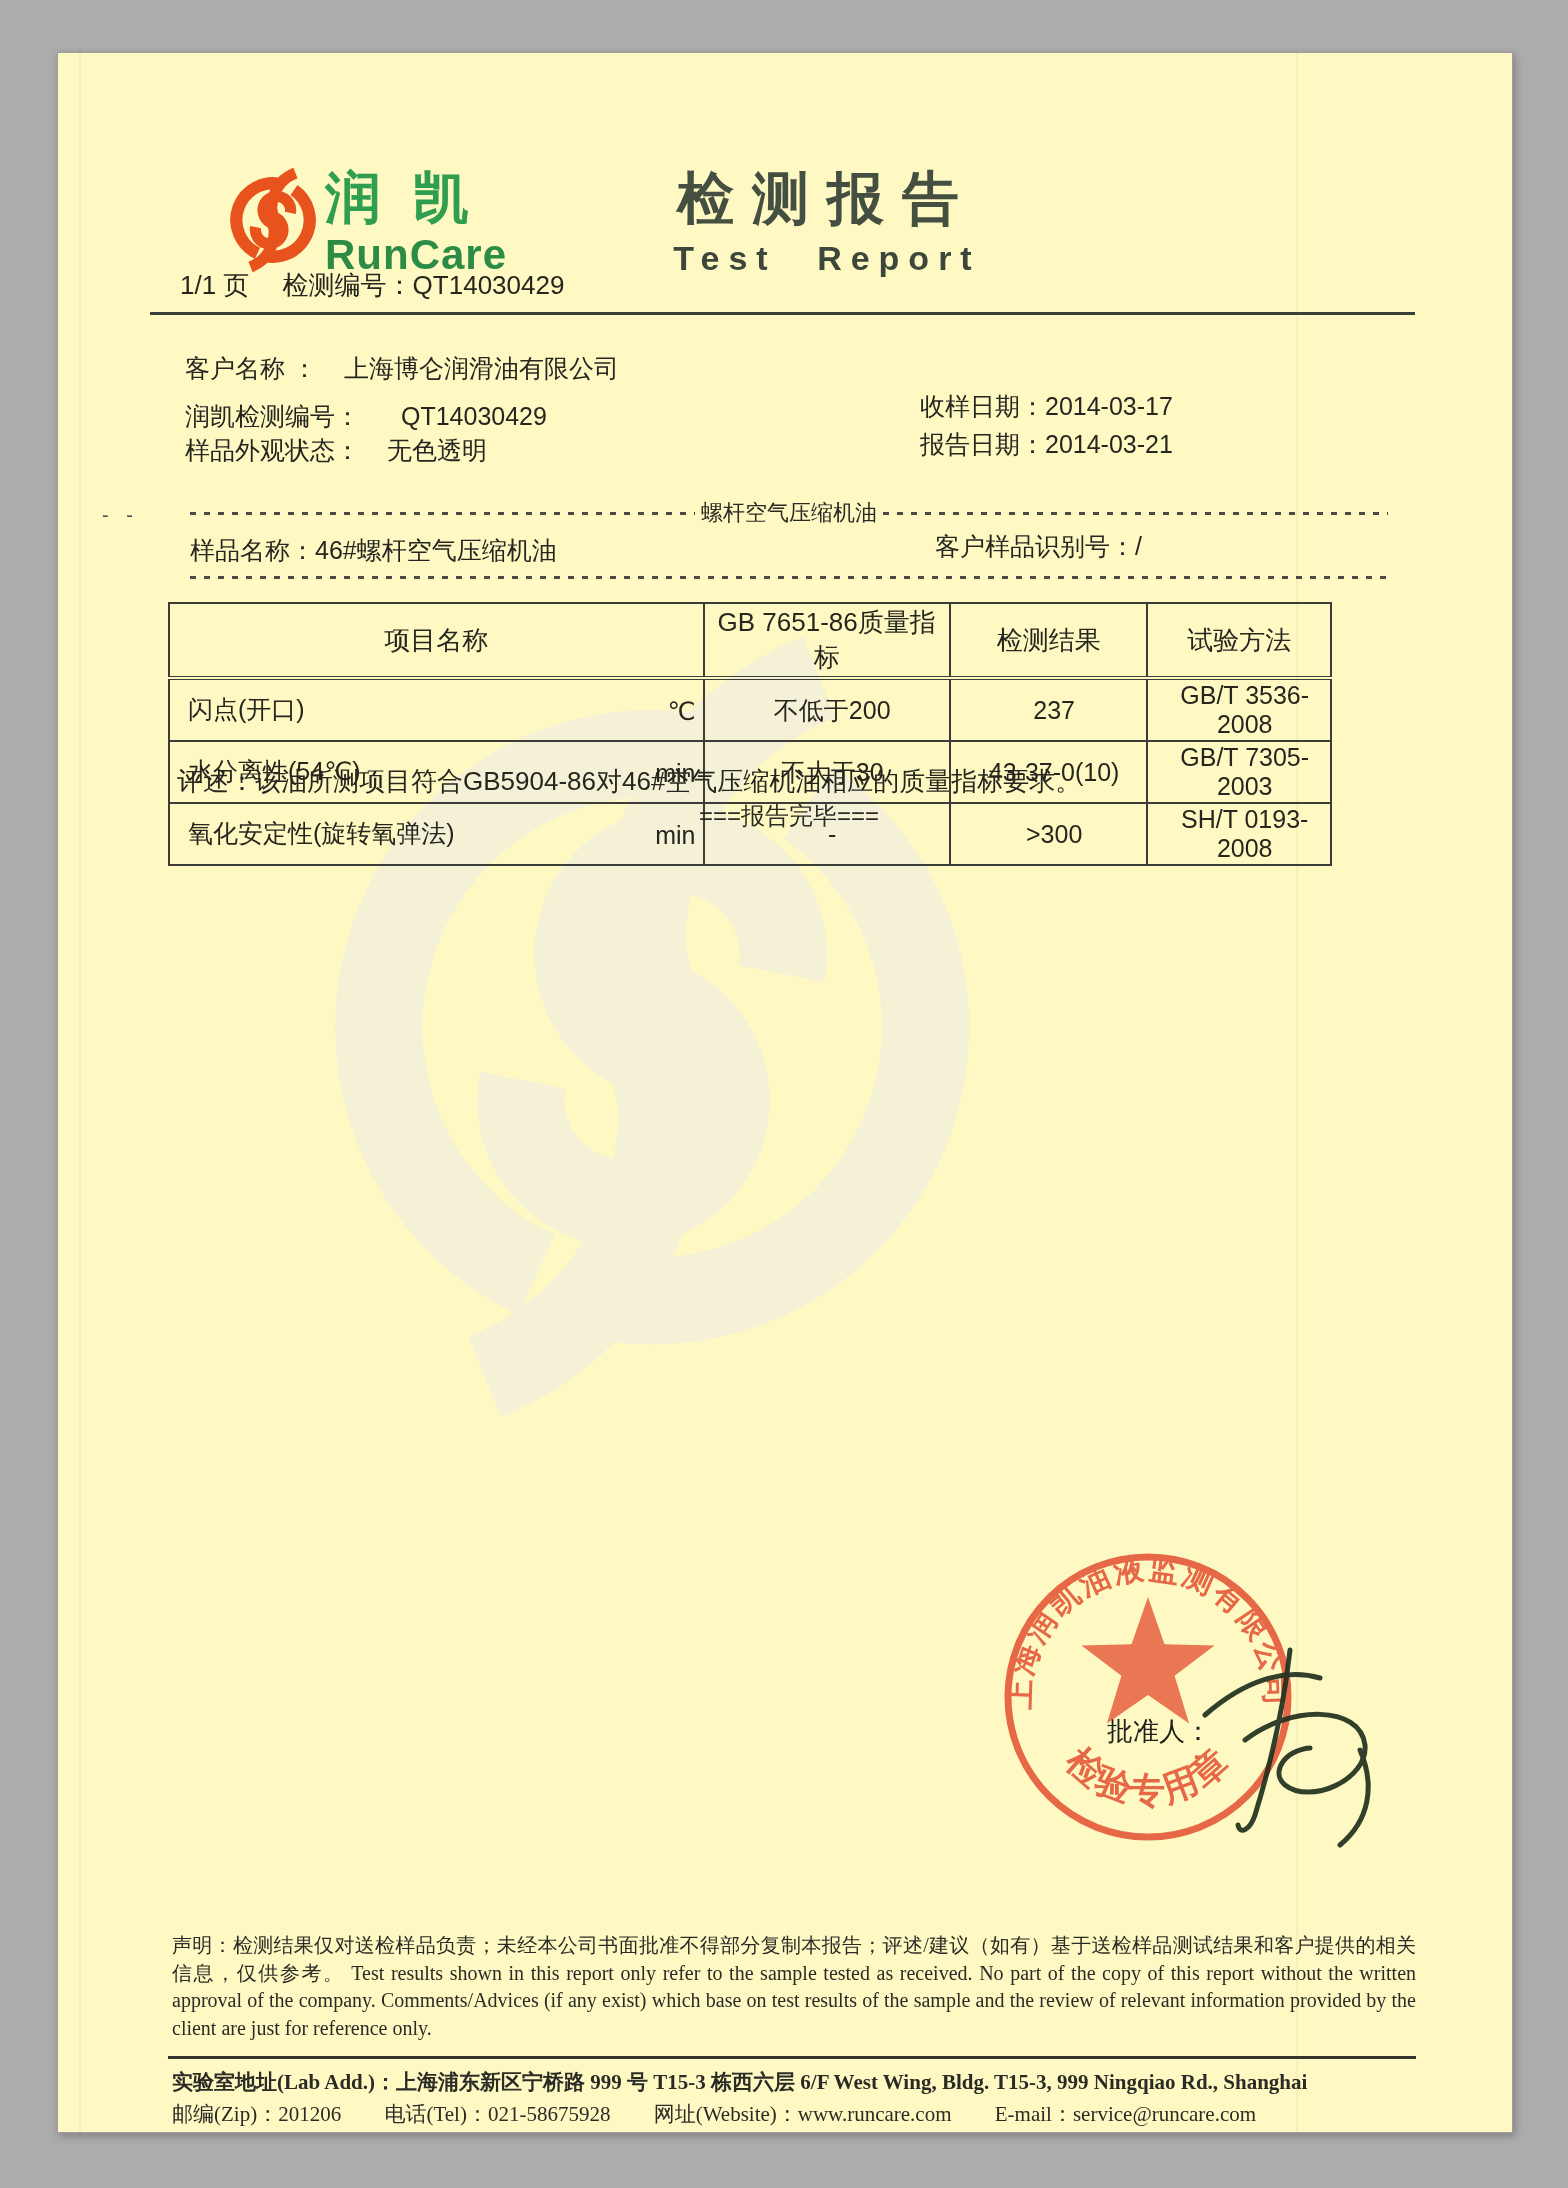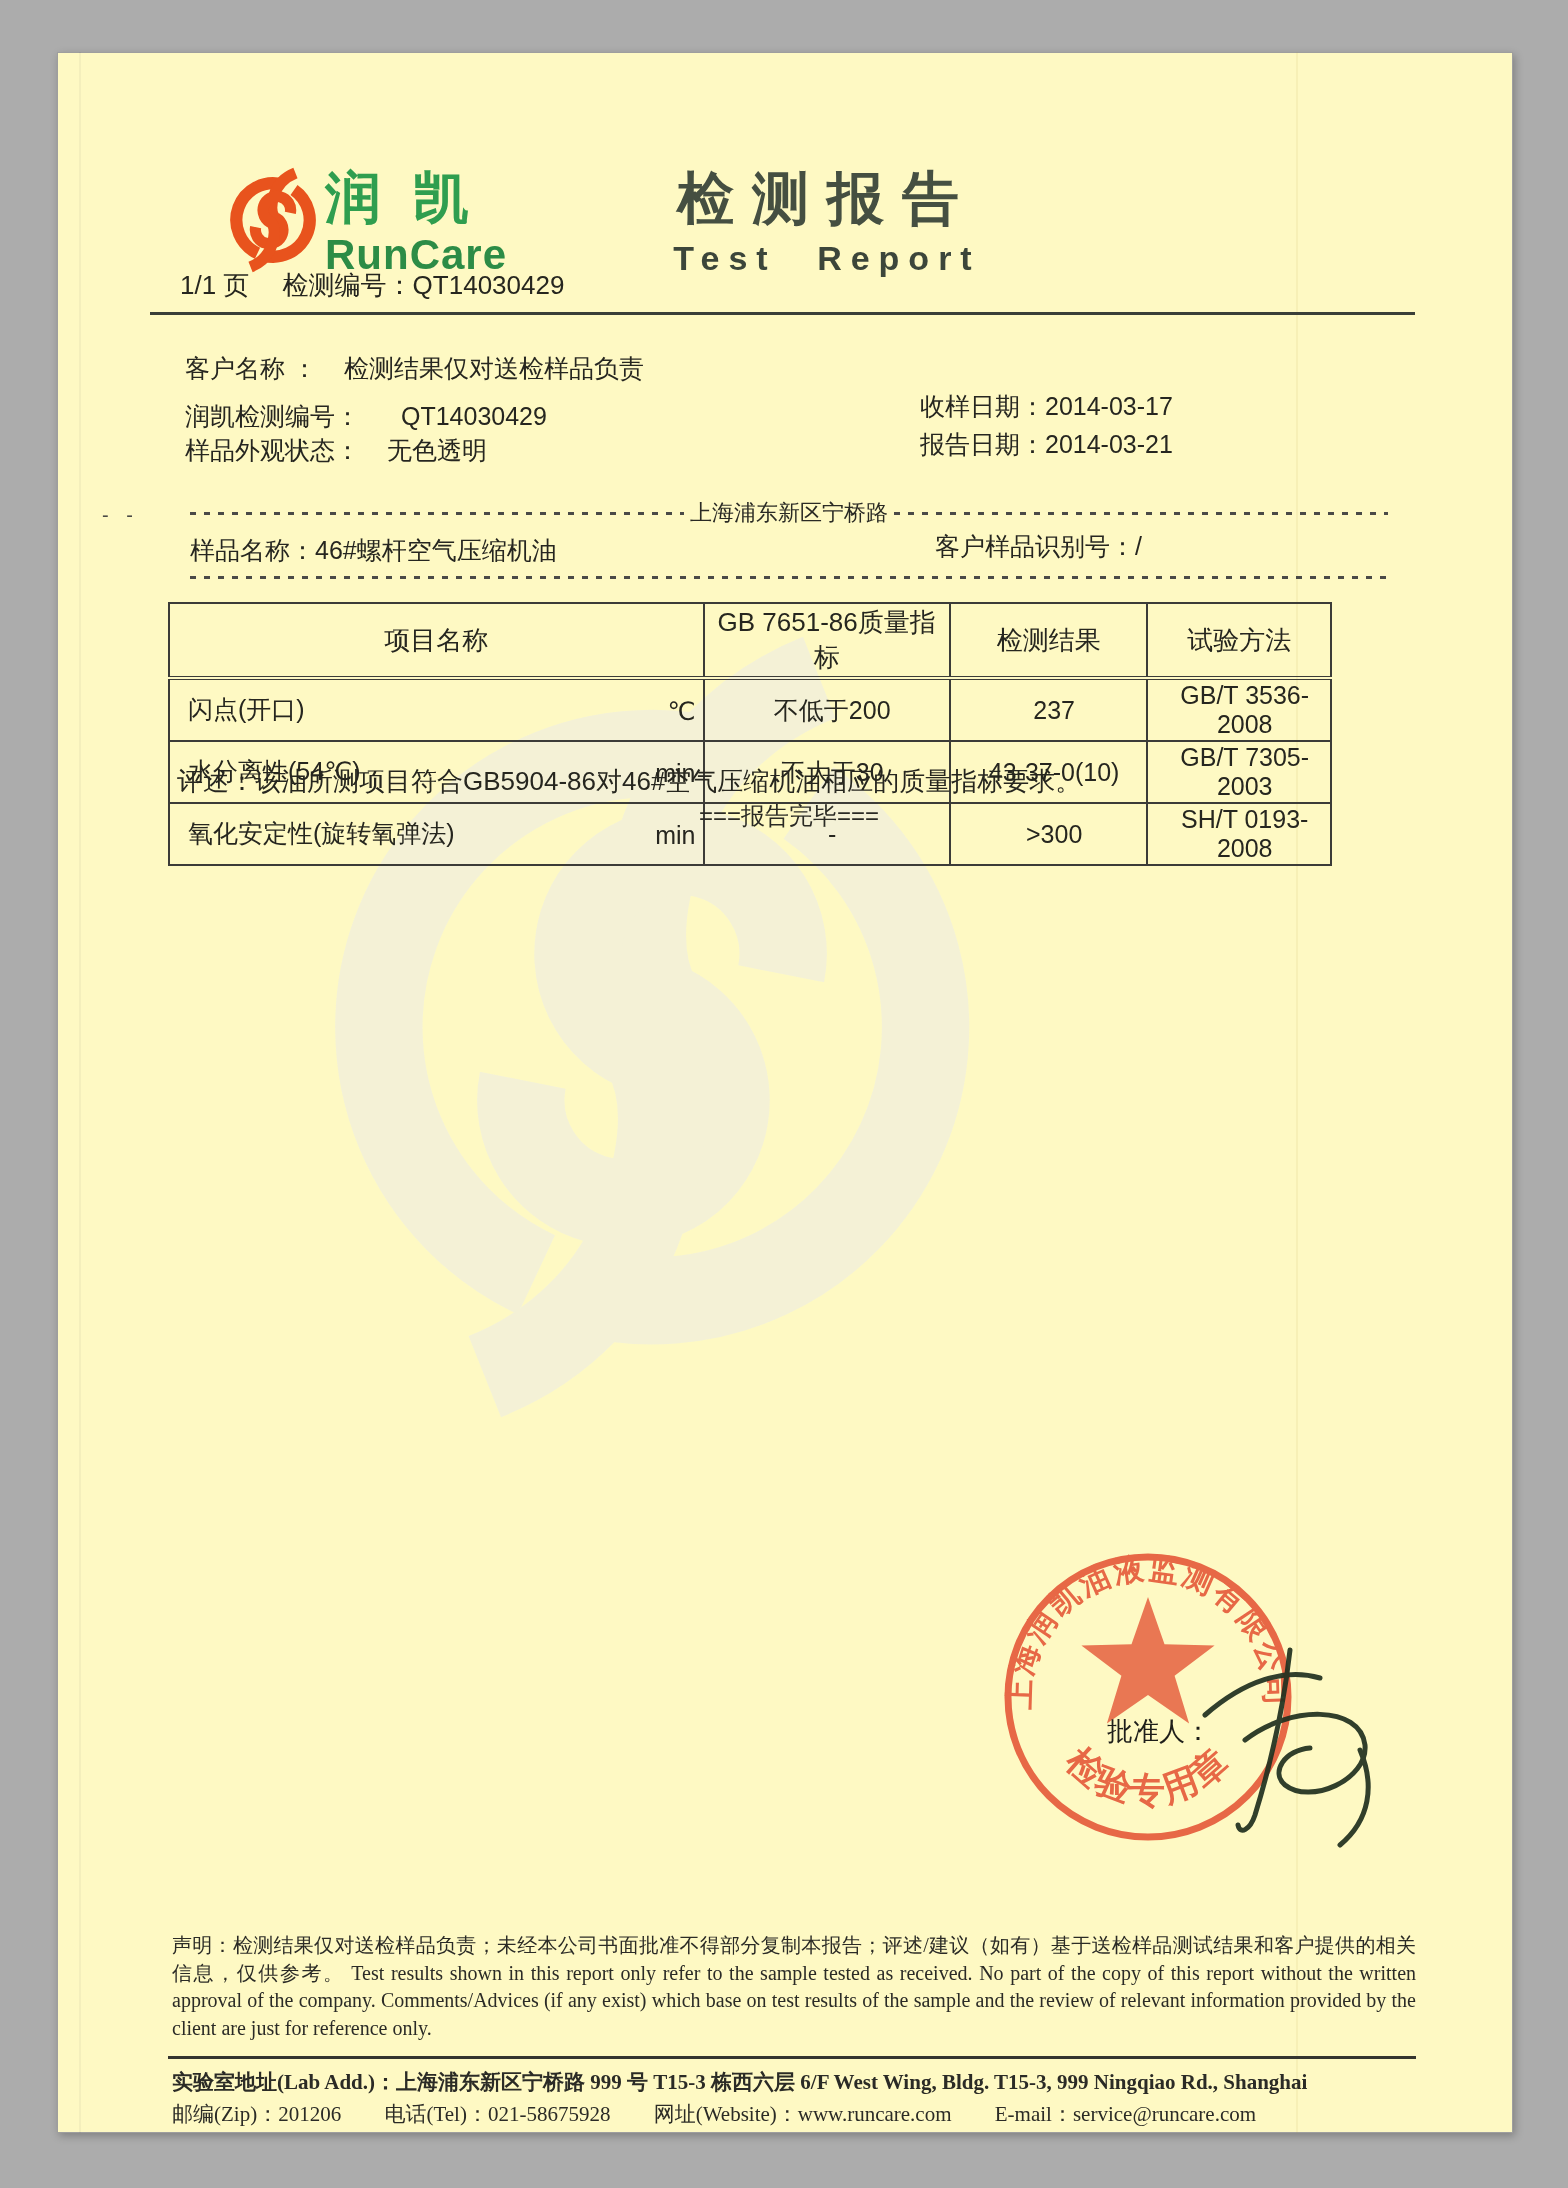--- a/index.html
+++ b/index.html
@@ -93,41 +93,41 @@
 
     <div class="abs pageinfo" style="left:123px;top:216px;">
       <span>1/1 页</span>
       <span style="margin-left:26px;">检测编号：</span><span>QT14030429</span>
     </div>
 
     <div class="abs rule" style="left:93px;top:260px;width:1265px;"></div>
 
     <div class="abs inforow" style="left:128px;top:300px;">
       <span class="lbl">客户名称 ：</span>
-      <span class="val">检测结果仅对送检样品负责</span>
+      <span class="val">上海博仑润滑油有限公司</span>
     </div>
     <div class="abs inforow" style="left:128px;top:348px;">
       <span class="lbl">润凯检测编号：</span>
       <span class="val" style="margin-left:34px;">QT14030429</span>
     </div>
     <div class="abs inforow" style="left:128px;top:382px;">
       <span class="lbl">样品外观状态：</span>
       <span class="val" style="margin-left:20px;">无色透明</span>
     </div>
     <div class="abs inforow" style="left:863px;top:338px;">
       <span class="lbl">收样日期：</span><span>2014-03-17</span>
     </div>
     <div class="abs inforow" style="left:863px;top:376px;">
       <span class="lbl">报告日期：</span><span>2014-03-21</span>
     </div>
 
     <div class="abs" style="left:45px;top:452px;font-size:20px;color:#4a4a46;letter-spacing:6px;">- -</div>
     <div class="abs dashline" style="left:133px;top:446px;width:1198px;">
       <span class="dash"></span>
-      <span class="dashlabel">上海浦东新区宁桥路</span>
+      <span class="dashlabel">螺杆空气压缩机油</span>
       <span class="dash"></span>
     </div>
     <div class="abs sampleline" style="left:133px;top:482px;">
       <span>样品名称：</span><span>46#螺杆空气压缩机油</span>
     </div>
     <div class="abs sampleline" style="left:878px;top:478px;">
       <span>客户样品识别号：</span><span>/</span>
     </div>
     <div class="abs dash-fixed" style="left:133px;top:524px;width:1198px;"></div>
 

